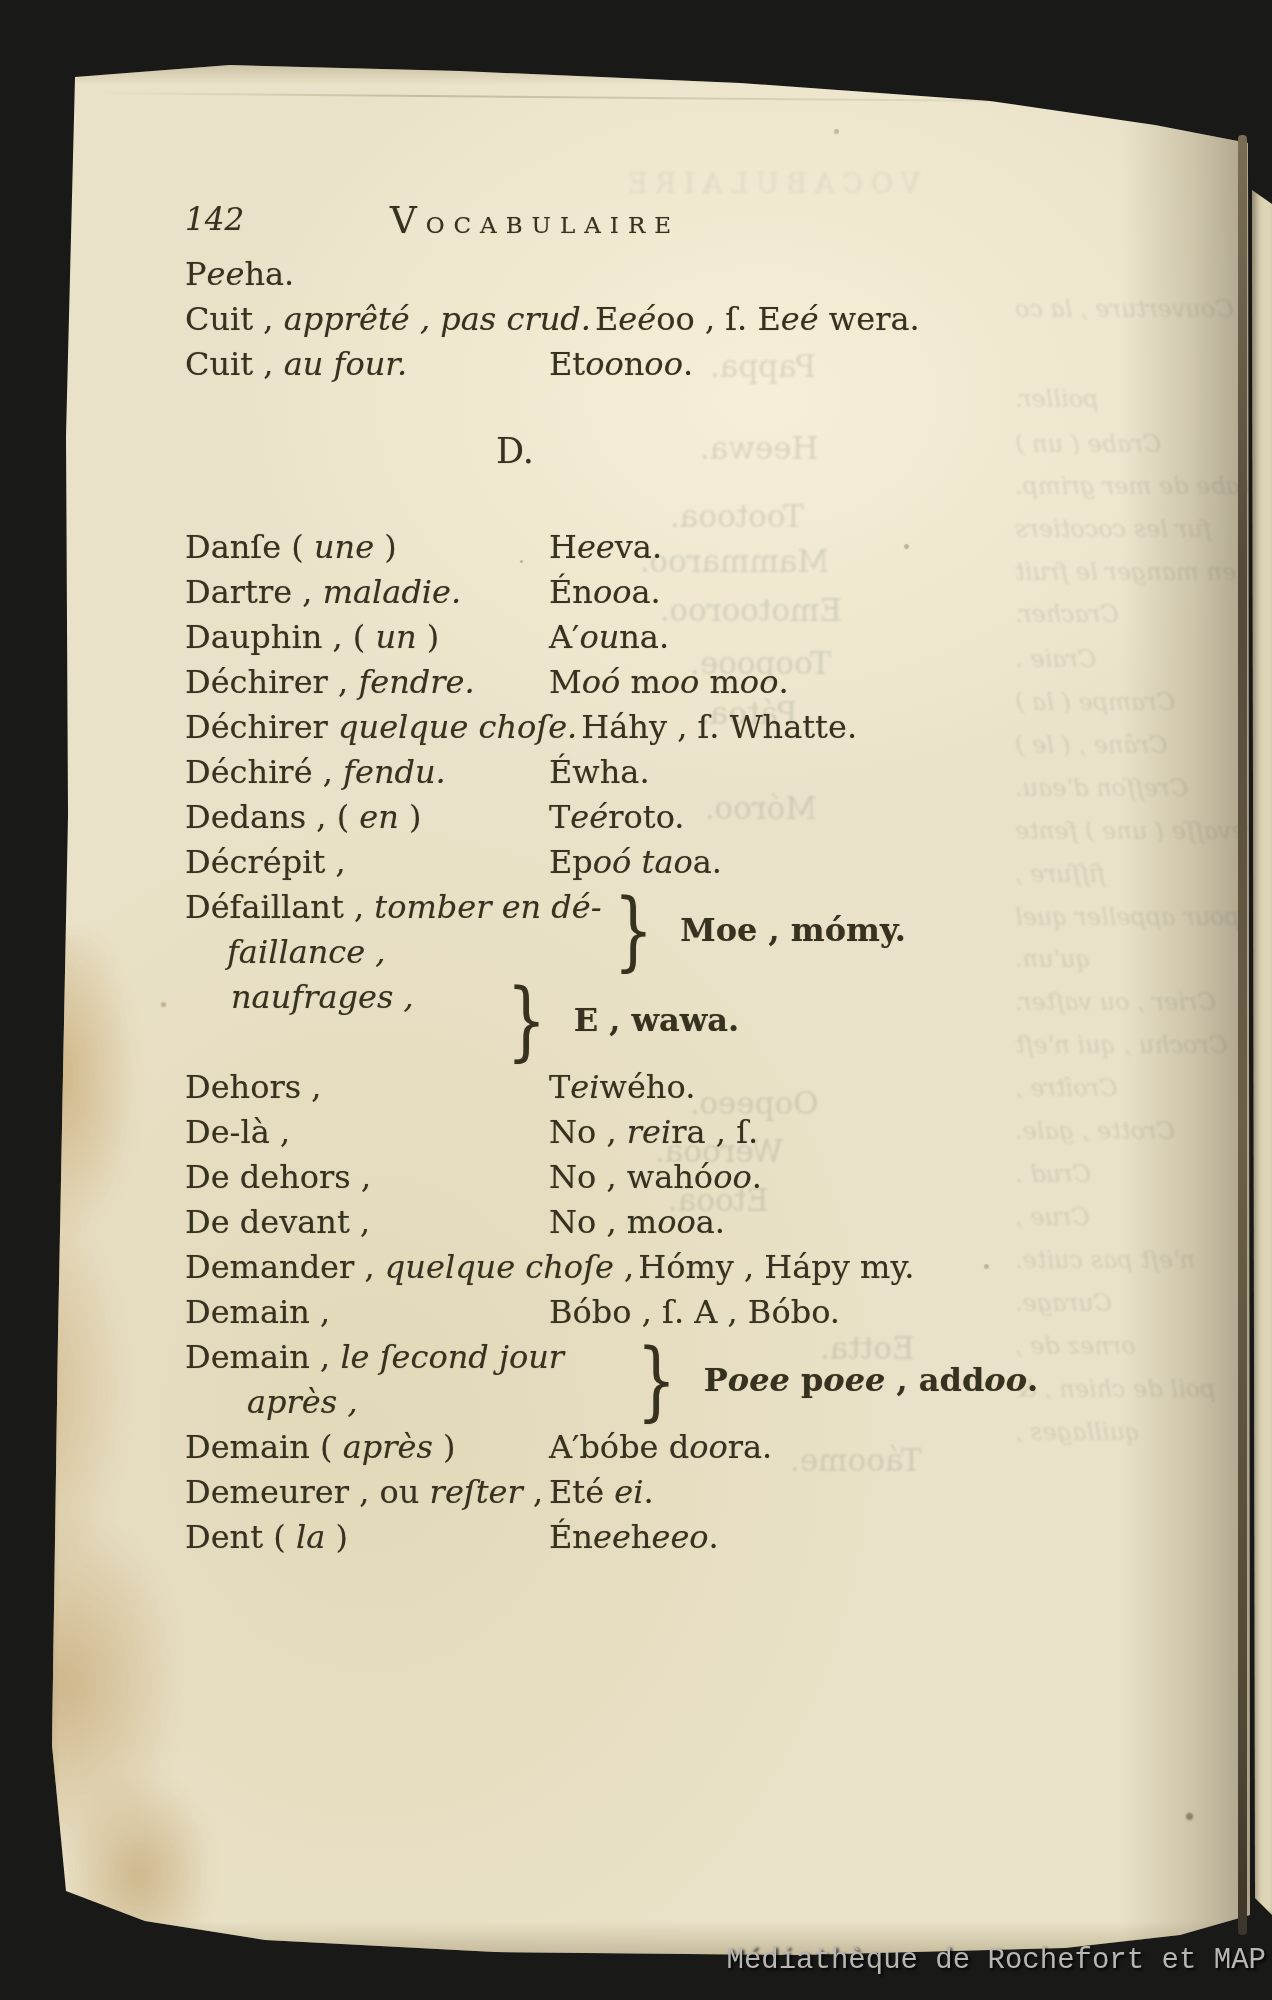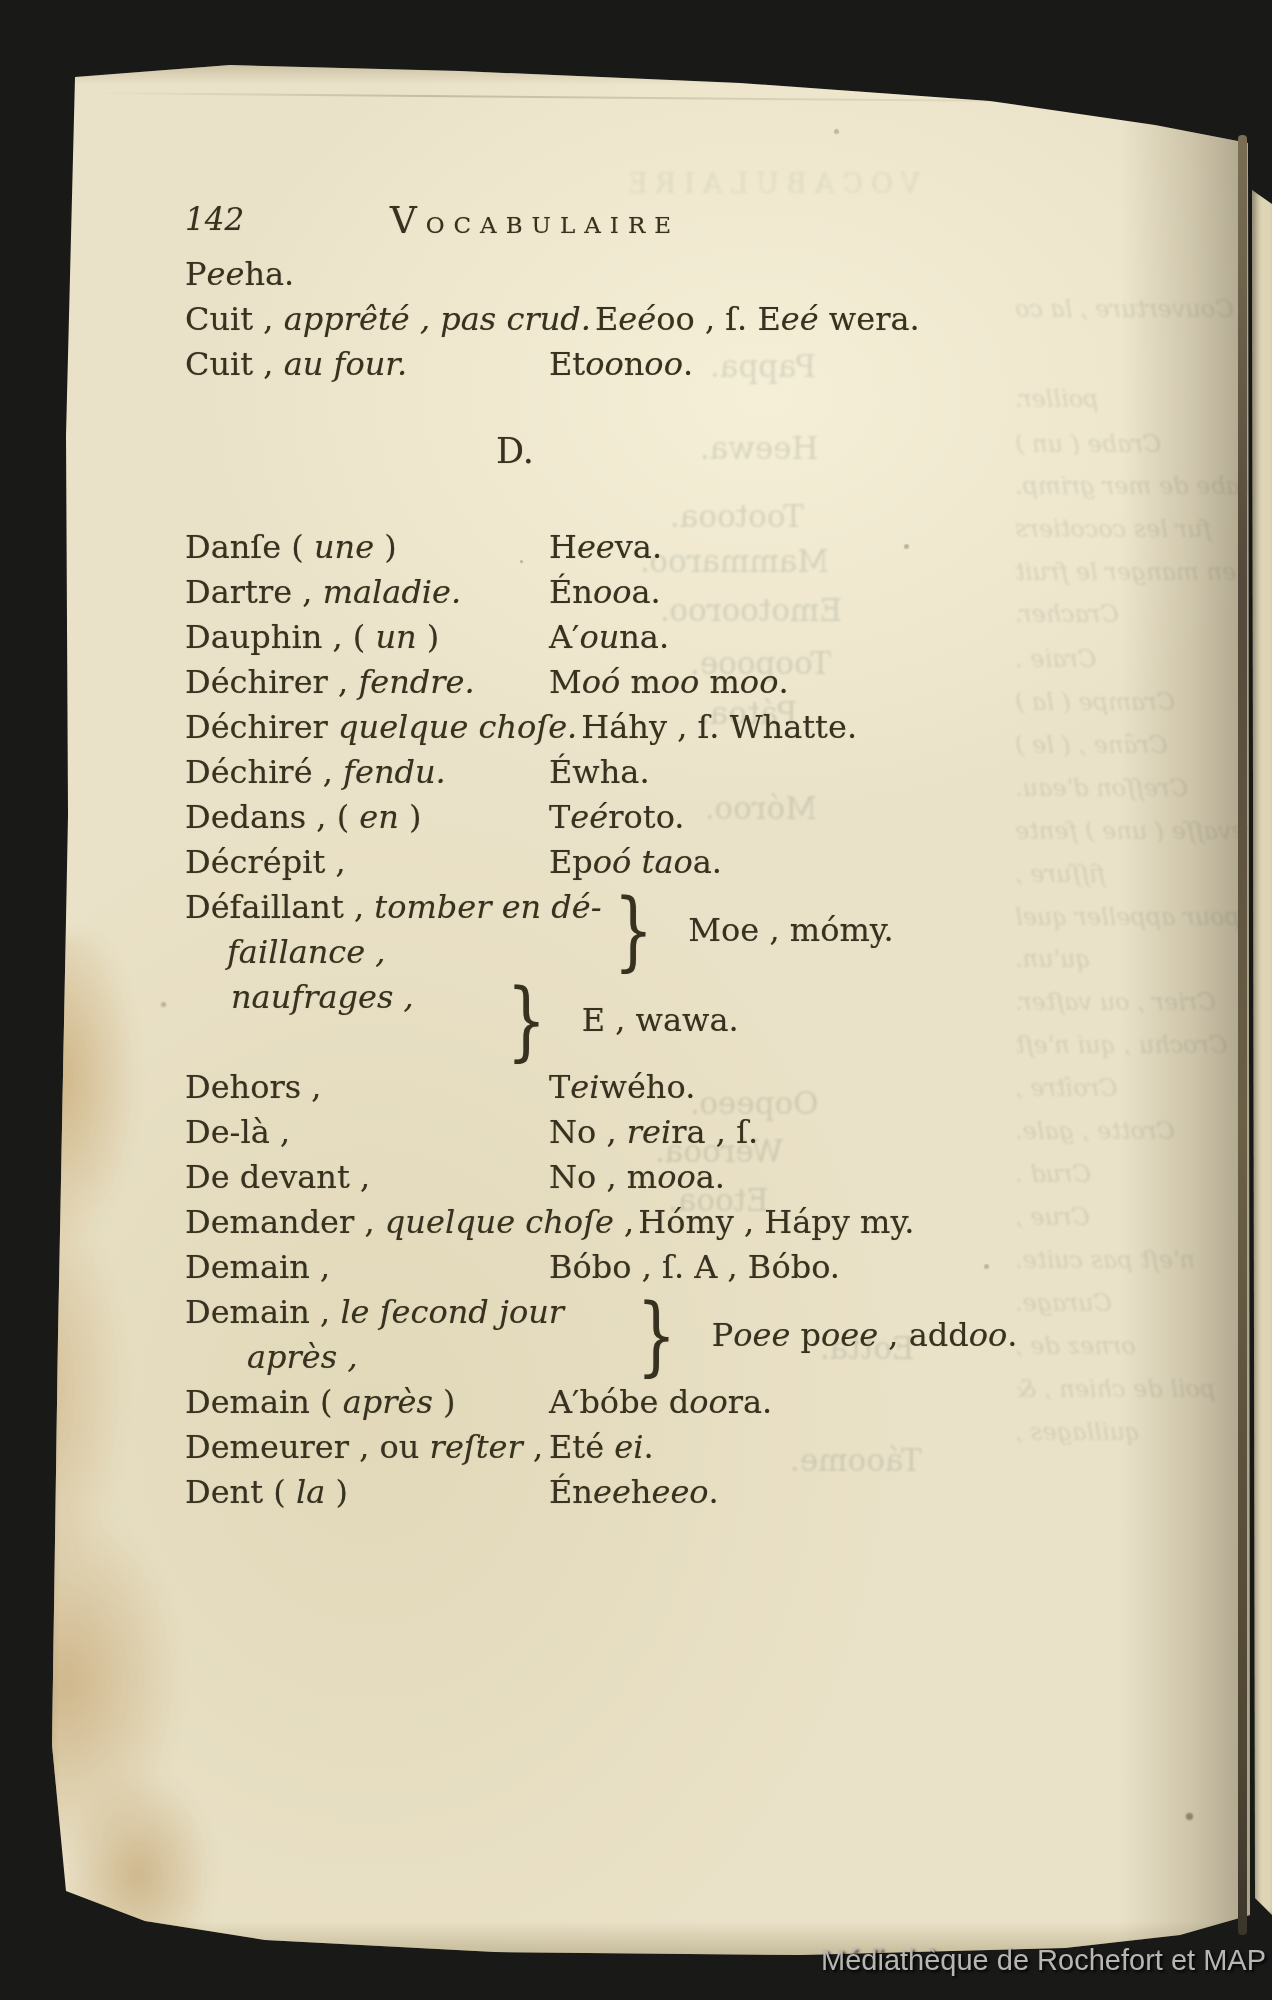--- a/index.html
+++ b/index.html
@@ -51,28 +51,28 @@
   .row{display:flex;font-size:32px;line-height:45px;}
   .row .fr{min-width:360px;padding-right:4px;}
   .it{font-style:italic;}
   .section{margin:40px 0 50px 130px;width:400px;text-align:center;
     font-size:35px;line-height:48px;}
   .braced{display:flex;}
   .braced .frs{display:flex;flex-direction:column;}
   .braced .fr-line{line-height:45px;}
   .braced .brace{height:90px;display:flex;align-items:center;font-size:86px;
     transform:scaleX(.72);margin:0 4px;}
-  .braced .ta{align-self:center;margin-left:24px;}
+  .braced .ta{align-self:center;margin-left:16px;font-weight:bold;}
   
   .ghost{position:absolute;transform:scaleX(-1);white-space:nowrap;pointer-events:none;}
   .ga{font-size:31px;color:#4e5e58;opacity:.17;filter:blur(1.3px);}
   .gb{font-size:24px;font-style:italic;color:#5a6157;opacity:.15;filter:blur(1px);}
   .gcaps{font-size:27px;letter-spacing:8px;color:#55604f;opacity:.10;filter:blur(1.5px);}
   
-  #watermark{position:absolute;right:6px;top:1944px;font-family:Liberation Sans, sans-serif;
+  #watermark{position:absolute;right:6px;top:1944px;font-family:Liberation Mono, monospace;
     font-size:29px;color:#b8b6b3;text-shadow:2px 2px 3px rgba(0,0,0,.9);}
 </style>
 </head>
 <body>
 
 <div id="canvas">
   <div id="page">
     <div class="stain"></div>
     <div id="ghosts">
         <div class="ghost gcaps" style="left: 590px; top: 113px;">VOCABULAIRE</div>
@@ -189,20 +189,24 @@
           </div>
           <div class="row">
             <div class="fr"><span>Dehors ,</span></div>
             <div class="ta"><span>T</span><span class="it">ei</span><span>wého.</span></div>
           </div>
           <div class="row">
             <div class="fr"><span>De-là ,</span></div>
             <div class="ta"><span>No , </span><span class="it">rei</span><span>ra , ſ.</span></div>
           </div>
           <div class="row">
+            <div class="fr"><span>De dehors ,</span></div>
+            <div class="ta"><span>No , wahó</span><span class="it">oo</span><span>.</span></div>
+          </div>
+          <div class="row">
             <div class="fr"><span>De devant ,</span></div>
             <div class="ta"><span>No , m</span><span class="it">oo</span><span>a.</span></div>
           </div>
           <div class="row">
             <div class="fr"><span>Demander , </span><span class="it">quelque choſe</span><span> ,</span></div>
             <div class="ta"><span>Hómy , Hápy my.</span></div>
           </div>
           <div class="row">
             <div class="fr"><span>Demain ,</span></div>
             <div class="ta"><span>Bóbo , ſ. A , Bóbo.</span></div>

